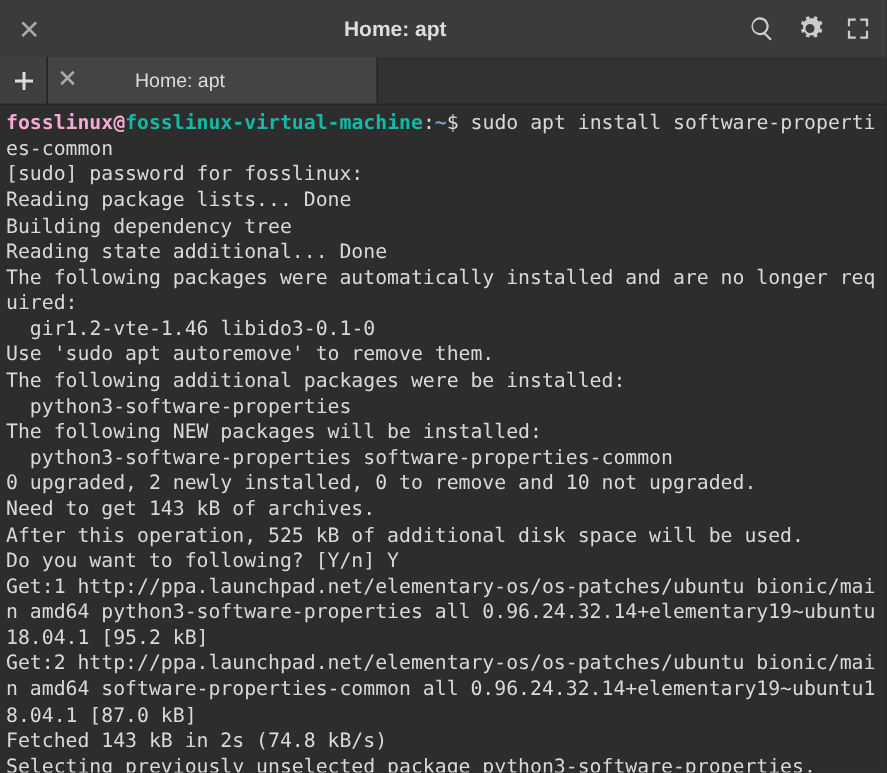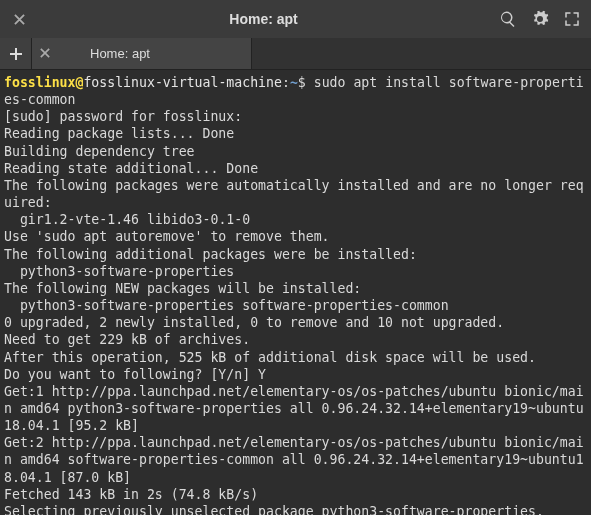--- a/index.html
+++ b/index.html
@@ -81,22 +81,22 @@
 }
 .terminal {
   padding: 4px 4px;
   font-size: 13.2px;
   line-height: 1.3;
   color: #d9d9d9;
   white-space: pre-wrap;
   word-break: break-all;
   font-family: "DejaVu Sans Mono", "Menlo", monospace;
 }
-.user { color: #fde047; font-weight: bold; }
-.host { color: #e5e5e5; font-weight: normal; }
+.user { color: #f9a8d4; font-weight: bold; }
+.host { color: #14b8a6; font-weight: bold; }
 .path { color: #729fcf; font-weight: bold; }
 .prompt-sym { color: #d9d9d9; }
 </style>
 </head>
 <body>
 
 <div class="titlebar">
   <div class="titlebar-close">
     <svg viewBox="0 0 12 12" width="11" height="11">
         <path d="M1 1 L11 11 M11 1 L1 11" stroke="#aaa" stroke-width="2"></path>
@@ -138,19 +138,19 @@
 <span>Building dependency tree</span>
 <span>Reading state additional... Done</span>
 <span>The following packages were automatically installed and are no longer required:</span>
 <span>  gir1.2-vte-1.46 libido3-0.1-0</span>
 <span>Use 'sudo apt autoremove' to remove them.</span>
 <span>The following additional packages were be installed:</span>
 <span>  python3-software-properties</span>
 <span>The following NEW packages will be installed:</span>
 <span>  python3-software-properties software-properties-common</span>
 <span>0 upgraded, 2 newly installed, 0 to remove and 10 not upgraded.</span>
-<span>Need to get 229 kB of archives.</span>
+<span>Need to get 143 kB of archives.</span>
 <span>After this operation, 525 kB of additional disk space will be used.</span>
 <span>Do you want to following? [Y/n] Y</span>
 <span>Get:1 http://ppa.launchpad.net/elementary-os/os-patches/ubuntu bionic/main amd64 python3-software-properties all 0.96.24.32.14+elementary19~ubuntu18.04.1 [95.2 kB]</span>
 <span>Get:2 http://ppa.launchpad.net/elementary-os/os-patches/ubuntu bionic/main amd64 software-properties-common all 0.96.24.32.14+elementary19~ubuntu18.04.1 [87.0 kB]</span>
 <span>Fetched 143 kB in 2s (74.8 kB/s)</span>
 <span>Selecting previously unselected package python3-software-properties.</span></div>
 
 </body></html>

